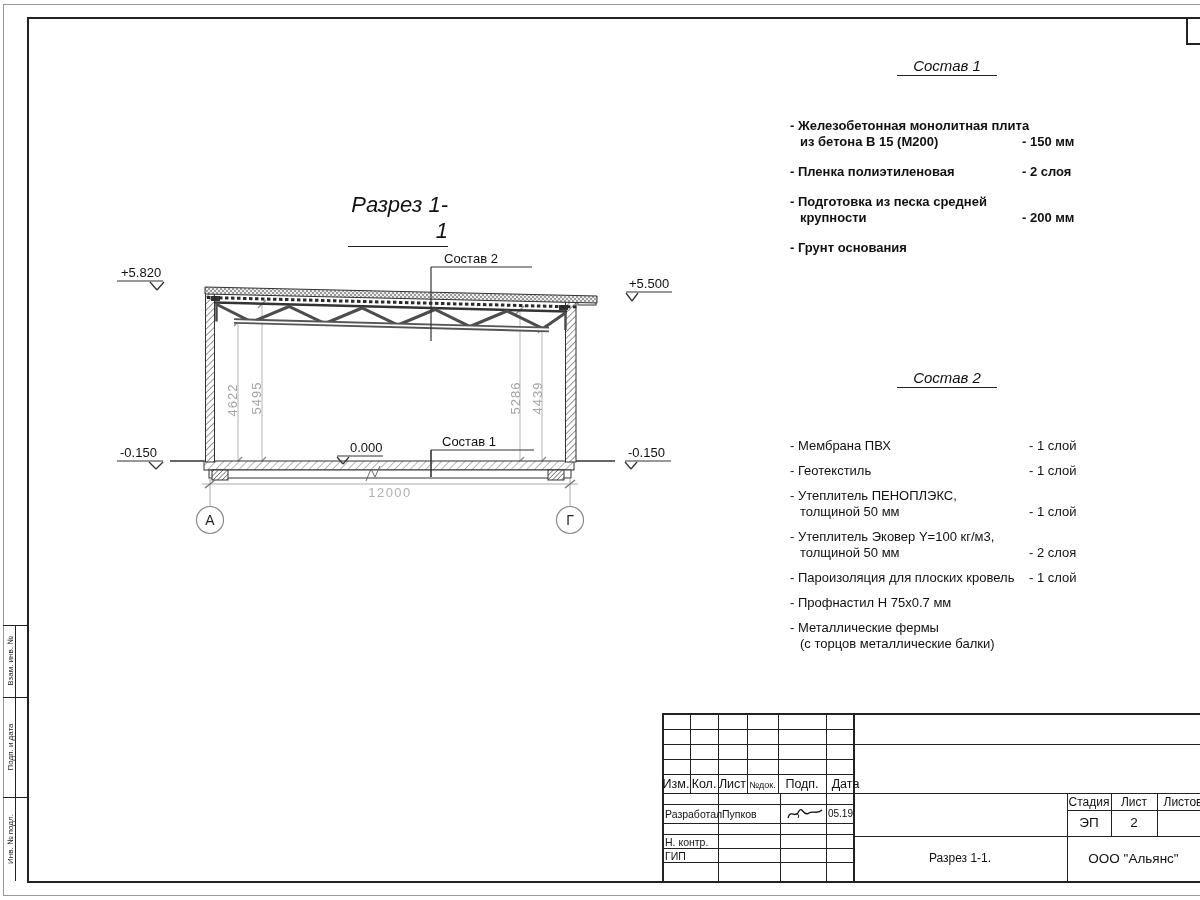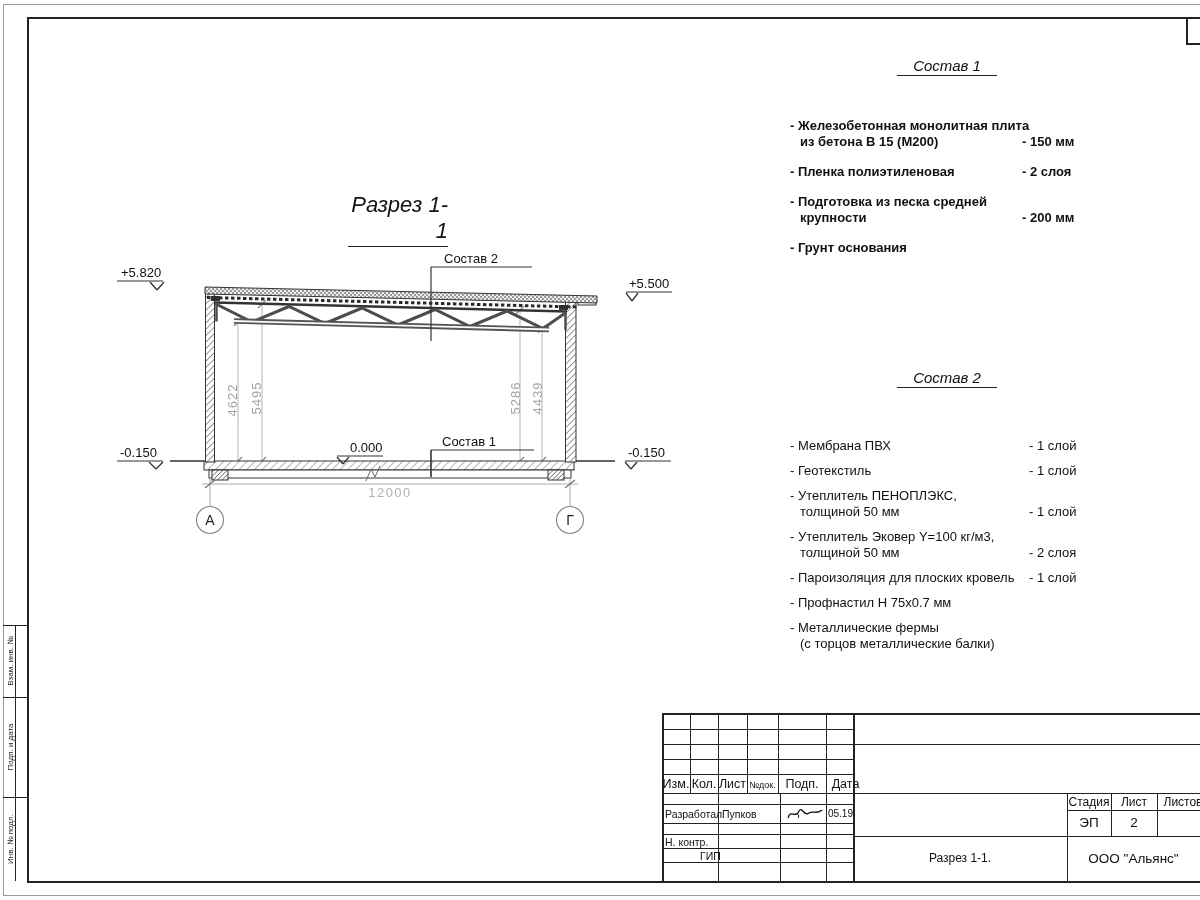--- a/index.html
+++ b/index.html
@@ -282,21 +282,21 @@
     <div class="tbhead" style="left:826px;top:777px;width:39px;">Дата</div>
 
     <div class="tbtxt" style="left:665px;top:808px;text-align:right;">Разработал</div>
     <div class="tbtxt" style="left:722px;top:808px;">Пупков</div>
     <svg class="abs" style="left:784px;top:806px;" width="40" height="16" viewBox="0 0 40 16">
       <path d="M4 12 C7 2 11 14 15 5 C18 0 20 11 25 7 C29 4 33 9 38 4" fill="none" stroke="#111" stroke-width="1.3"></path>
       <path d="M10 9 C13 6 16 9 14 12" fill="none" stroke="#111" stroke-width="1"></path>
     </svg>
     <div class="tbtxt" style="left:826px;top:808px;width:27px;text-align:right;font-size:10px;">05.19</div>
     <div class="tbtxt" style="left:665px;top:836px;">Н. контр.</div>
-    <div class="tbtxt" style="left:665px;top:850px;margin-left:35px;">ГИП</div>
+    <div class="tbtxt" style="left:665px;top:850px;">ГИП</div>
 
     <div class="tbhead" style="left:1067px;top:795px;width:44px;font-size:12px;">Стадия</div>
     <div class="tbhead" style="left:1111px;top:795px;width:46px;font-size:12px;">Лист</div>
     <div class="tbhead" style="left:1157px;top:795px;width:52px;font-size:12px;">Листов</div>
     <div class="tbhead" style="left:1067px;top:815px;width:44px;font-size:13.5px;">ЭП</div>
     <div class="tbhead" style="left:1111px;top:815px;width:46px;font-size:13.5px;">2</div>
 
     <div class="tbhead" style="left:853px;top:851px;width:214px;font-size:12px;">Разрез 1-1.</div>
     <div class="tbhead" style="left:1067px;top:851px;width:133px;font-size:13.5px;">ООО "Альянс"</div>
   </div>

